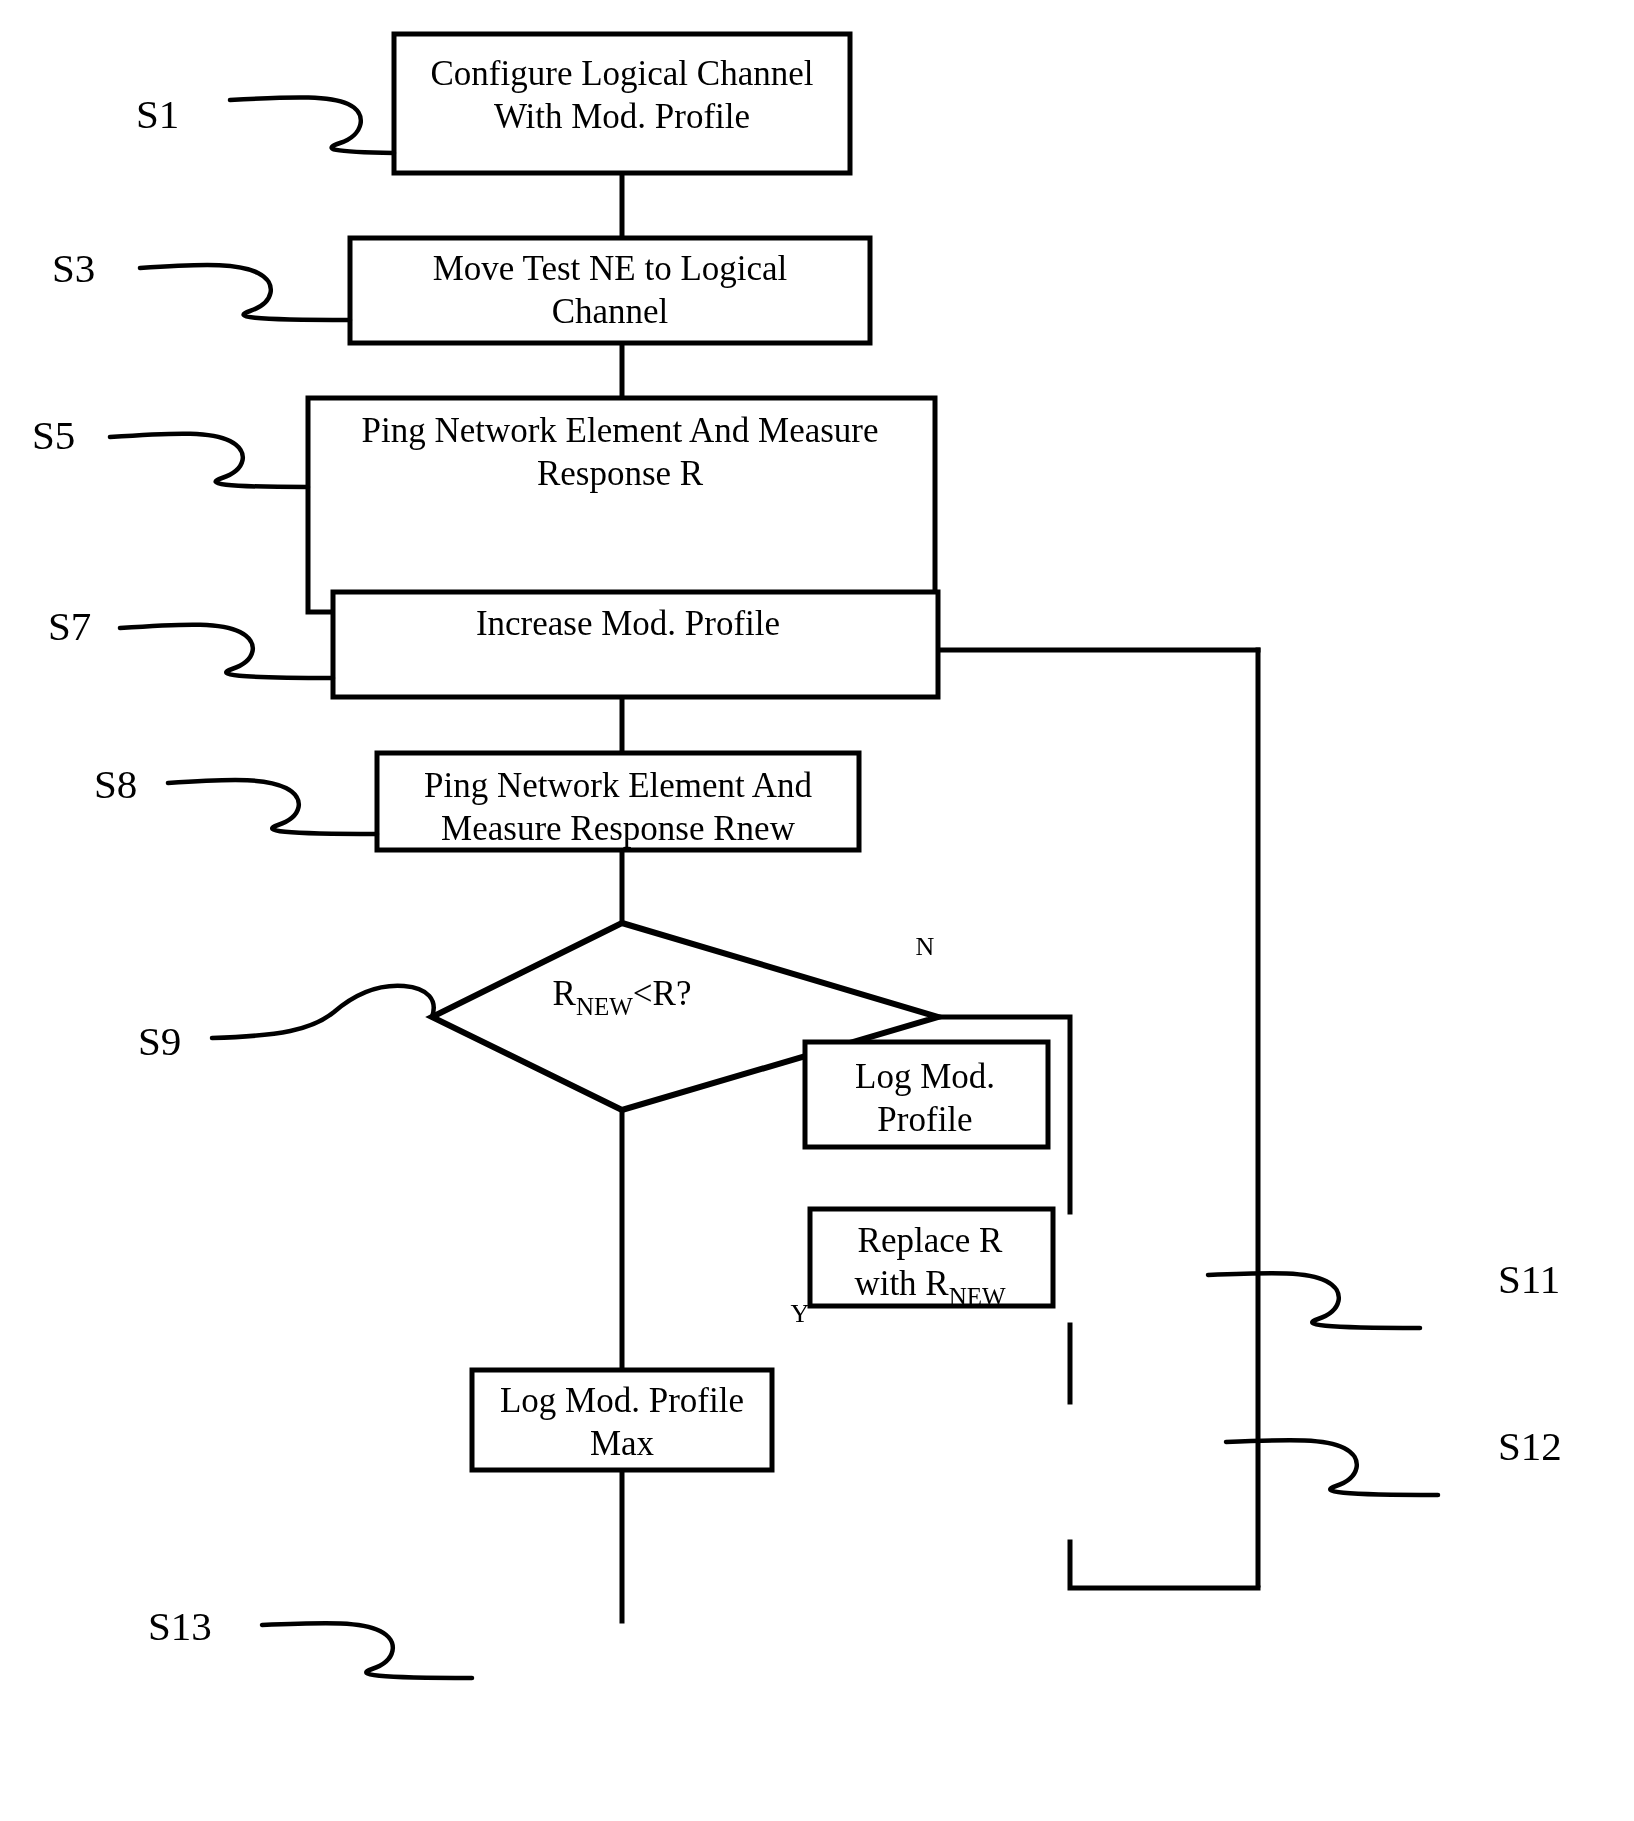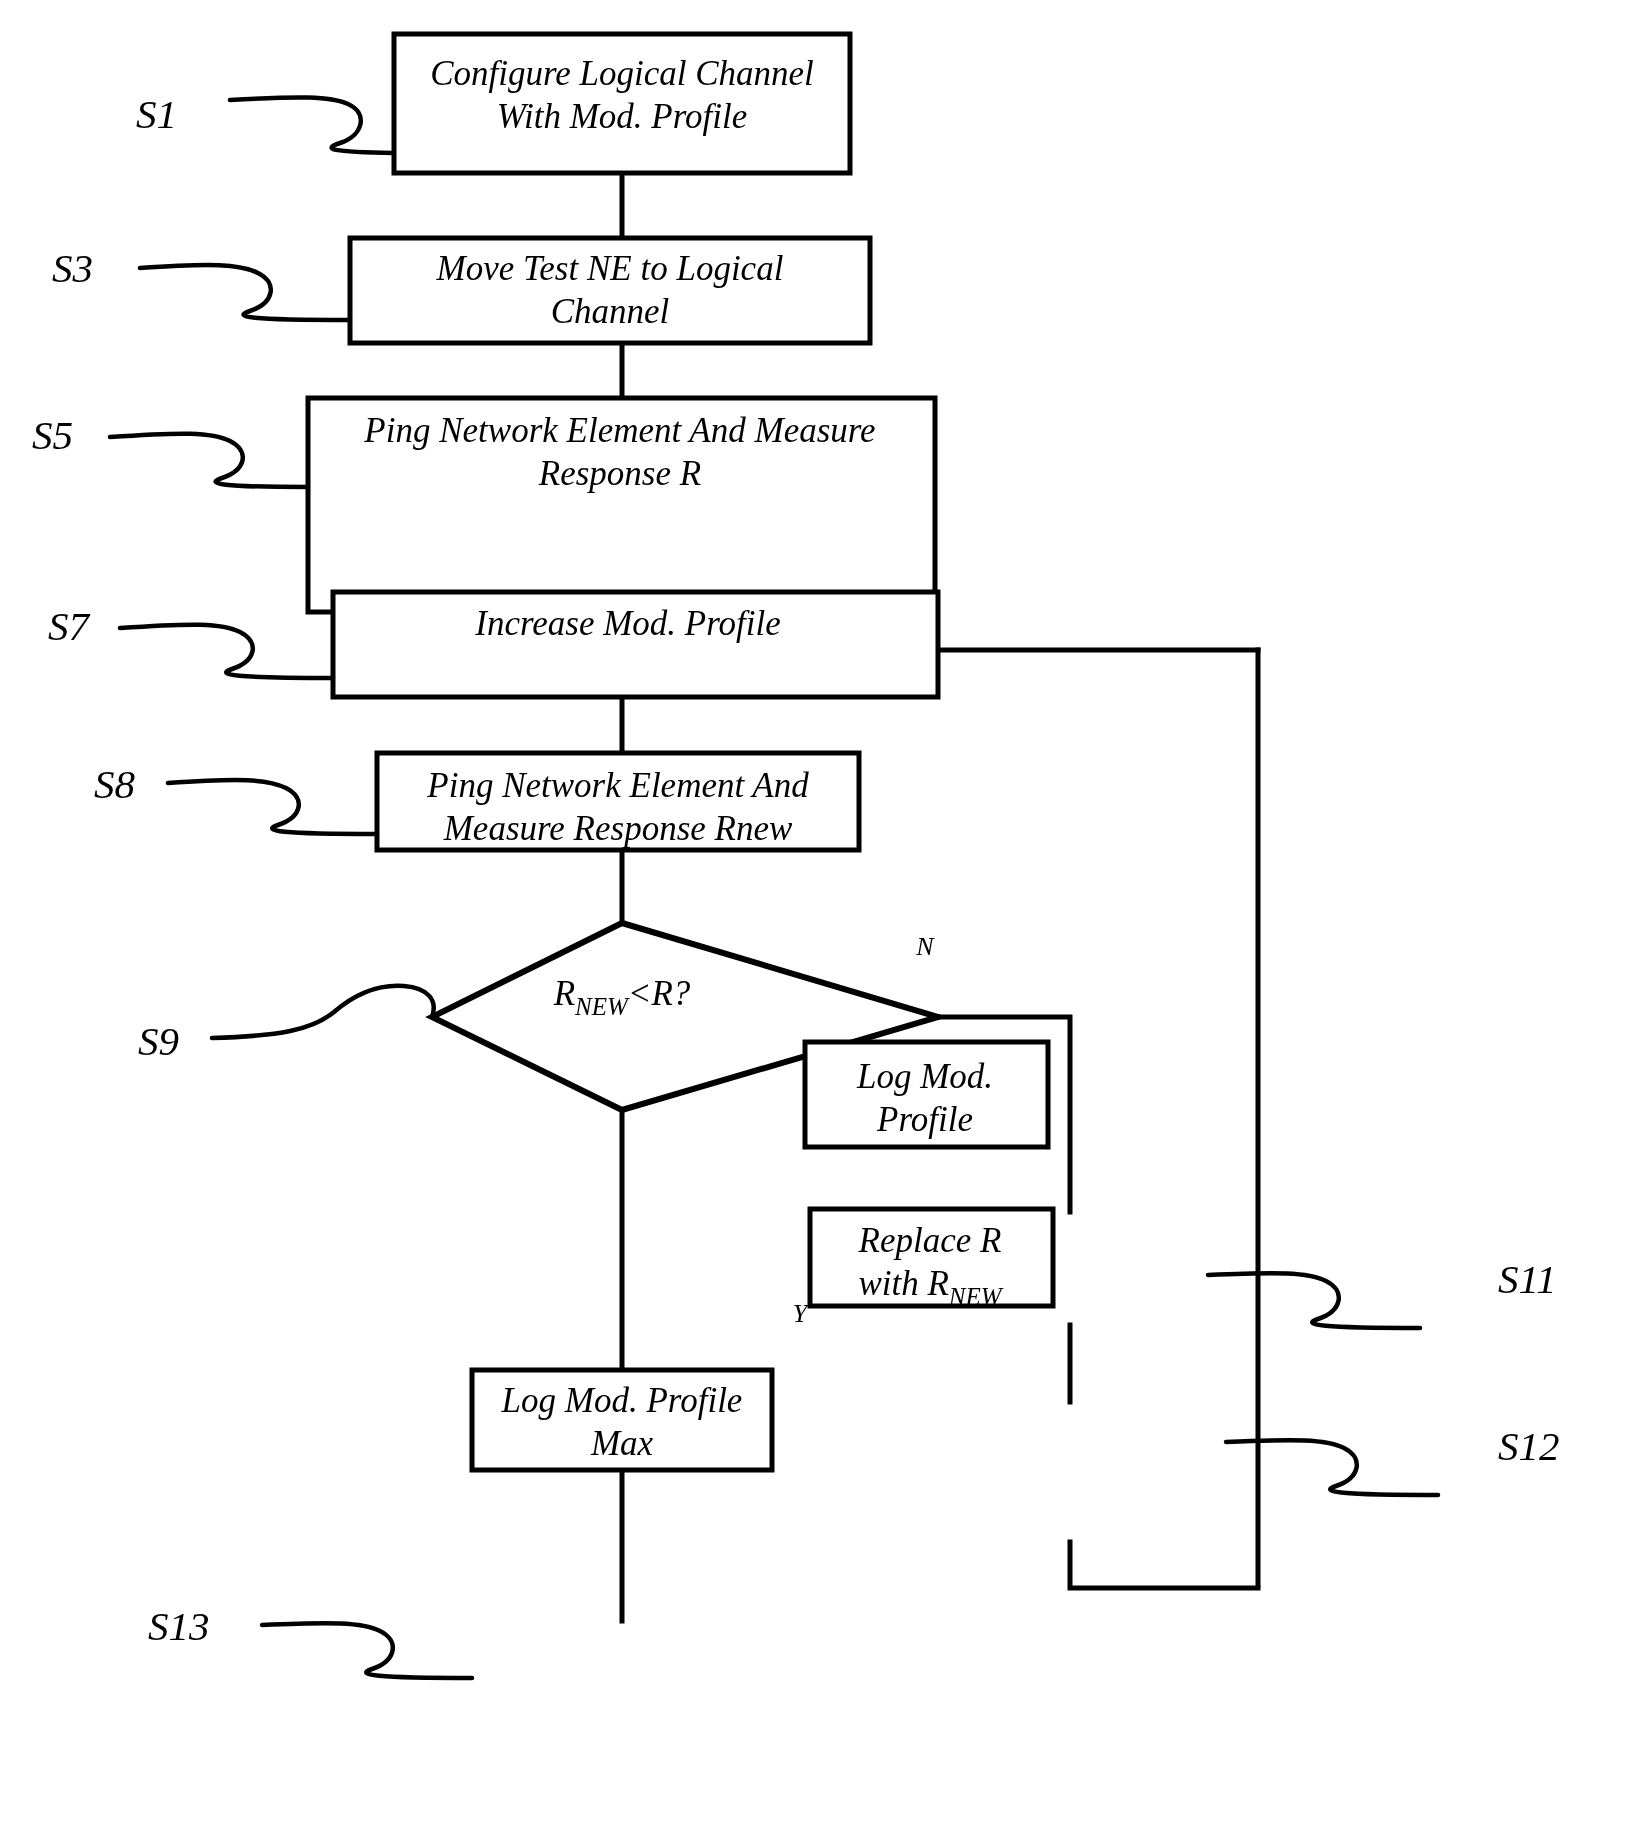--- a/index.html
+++ b/index.html
@@ -11,21 +11,20 @@
     width: 1634px;
     height: 1821px;
     font-family: "Liberation Serif", "DejaVu Serif", serif;
     color: #000000;
     overflow: hidden;
   }
   #figure-root {
     position: relative;
     width: 1634px;
     height: 1635px;
-    font-style: italic;
   }
   svg#flow-svg {
     position: absolute;
     left: 0;
     top: 0;
     width: 1634px;
     height: 1821px;
     display: block;
   }
   .node-box {

